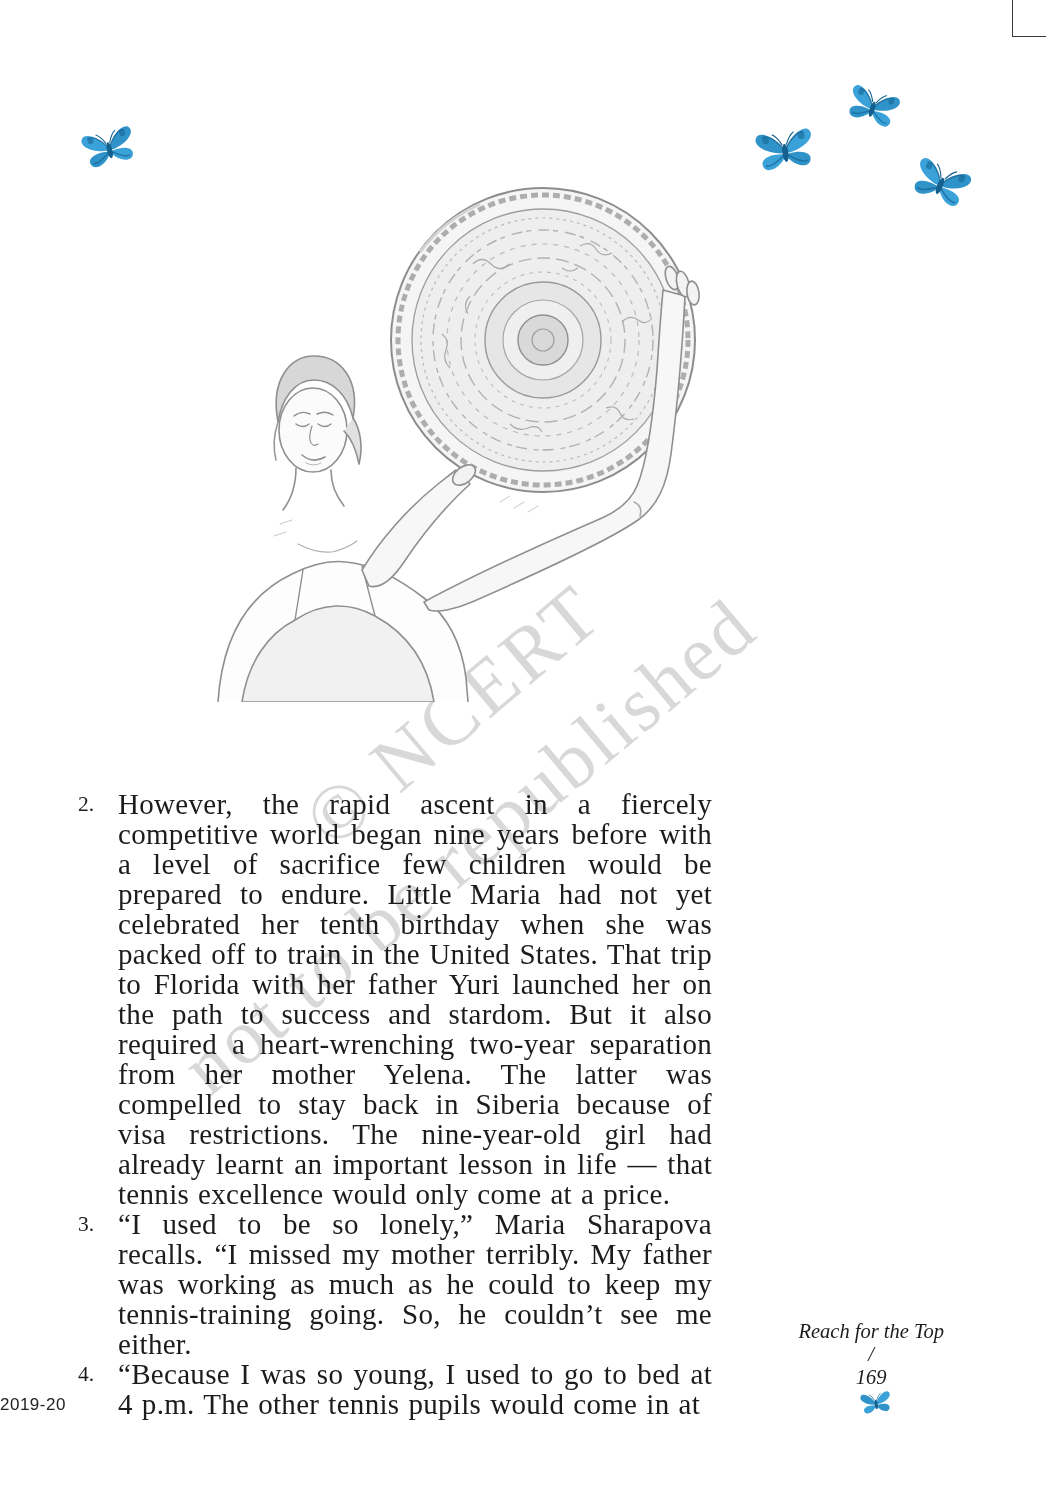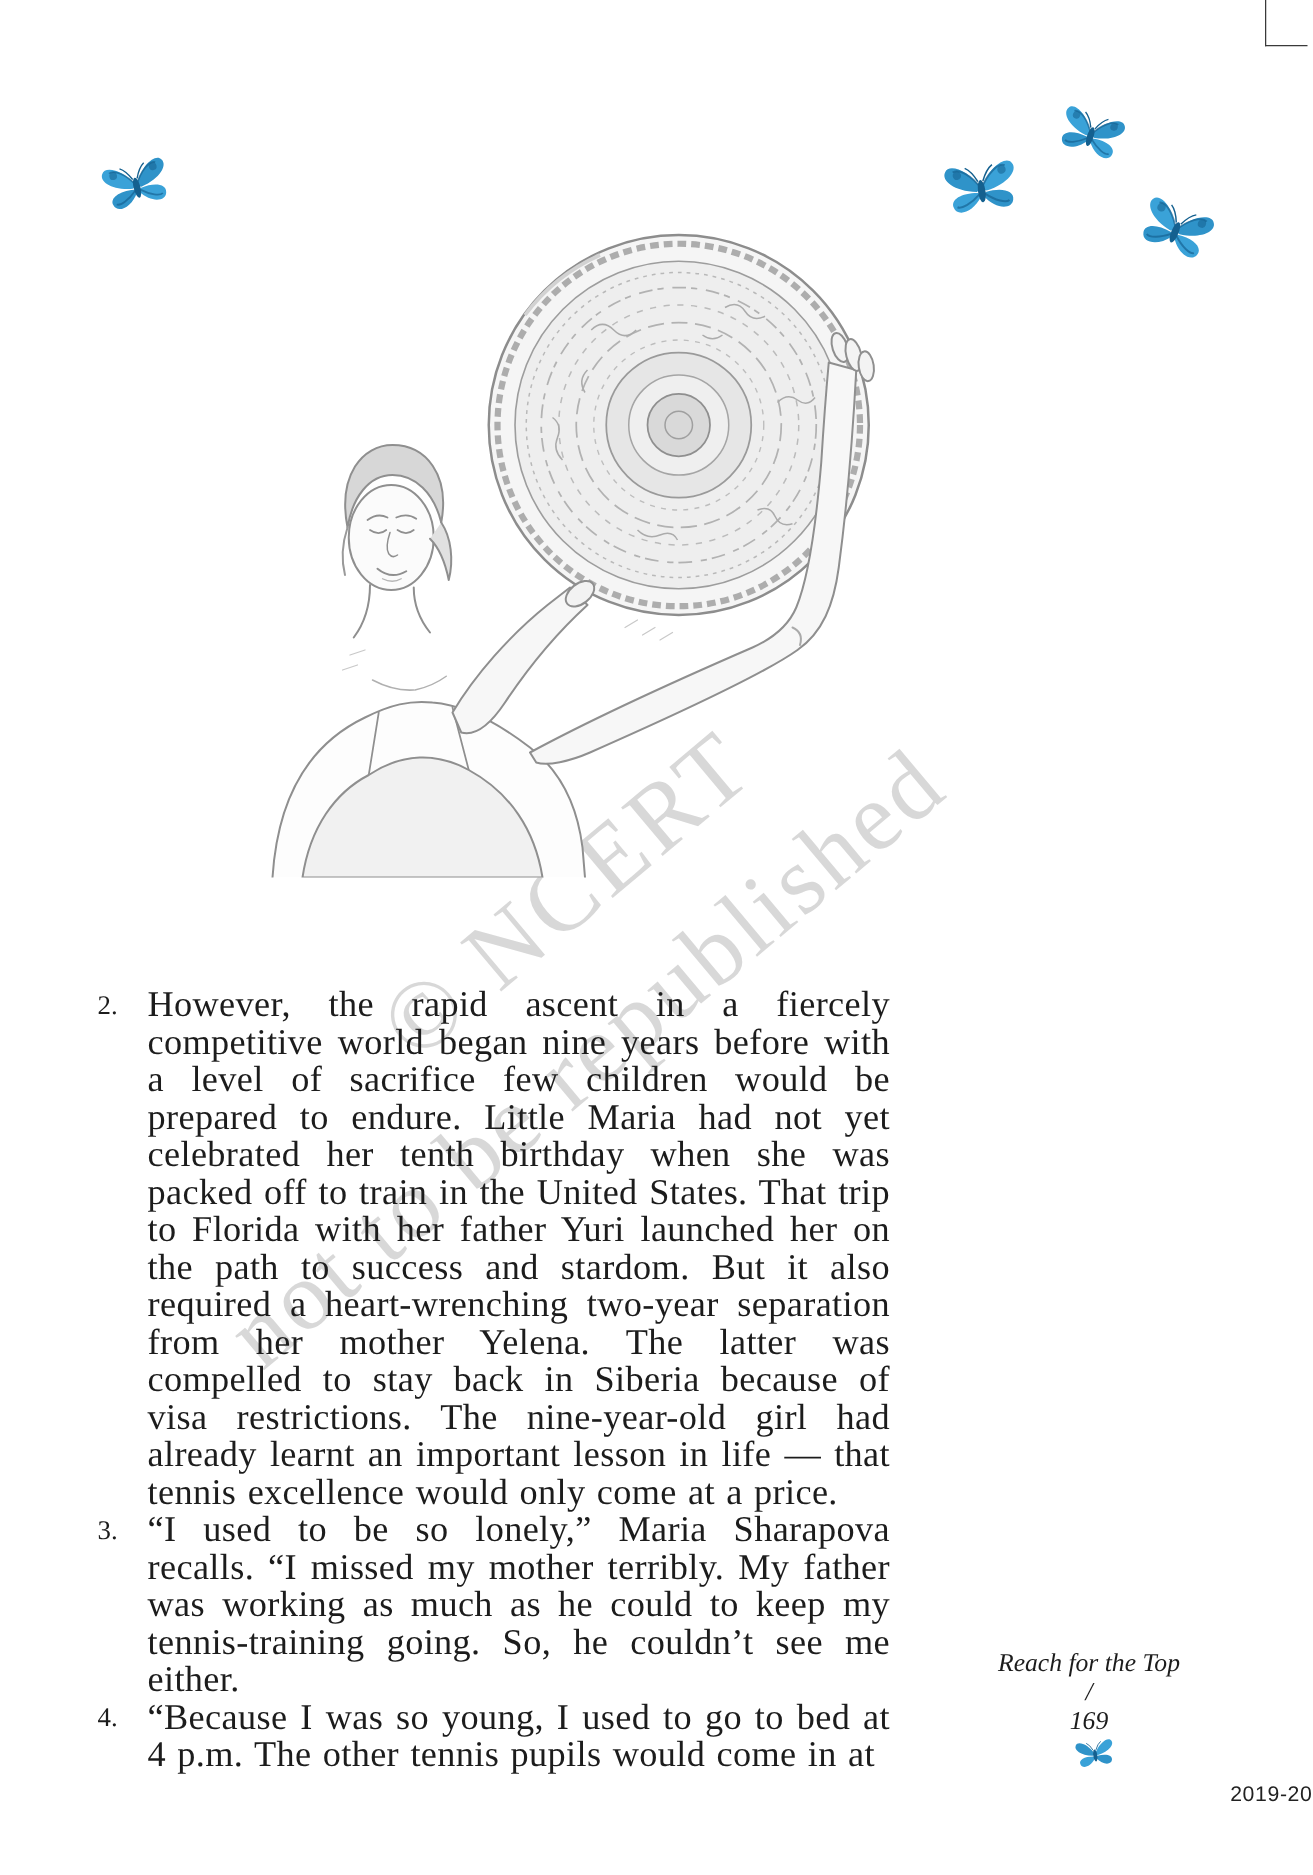--- a/index.html
+++ b/index.html
@@ -75,22 +75,22 @@
     display:flex; align-items:center;
     font-size:20.5px;
     flex-direction:column;
   }
   .footer-title { font-style:italic; }
   .footer-sep { font-style:italic; margin:0 7px; }
   .footer-page { font-style:italic; }
   .footer .butterfly-inline { width:34px; margin-left:10px; transform:rotate(-8deg); }
 
   .edition {
-    position:absolute; left:0; top:1426px; width:100%; z-index:2;
-    text-align:right;
+    position:absolute; left:0; top:1395px; width:100%; z-index:2;
+    text-align:left;
     font-family:"Liberation Sans", sans-serif;
     font-size:17px; letter-spacing:0.5px; color:#222;
   }
 </style>
 </head>
 <body>
 
 <div class="trim-mark"></div>
 
 <div class="watermark-line wm1">© NCERT</div>

